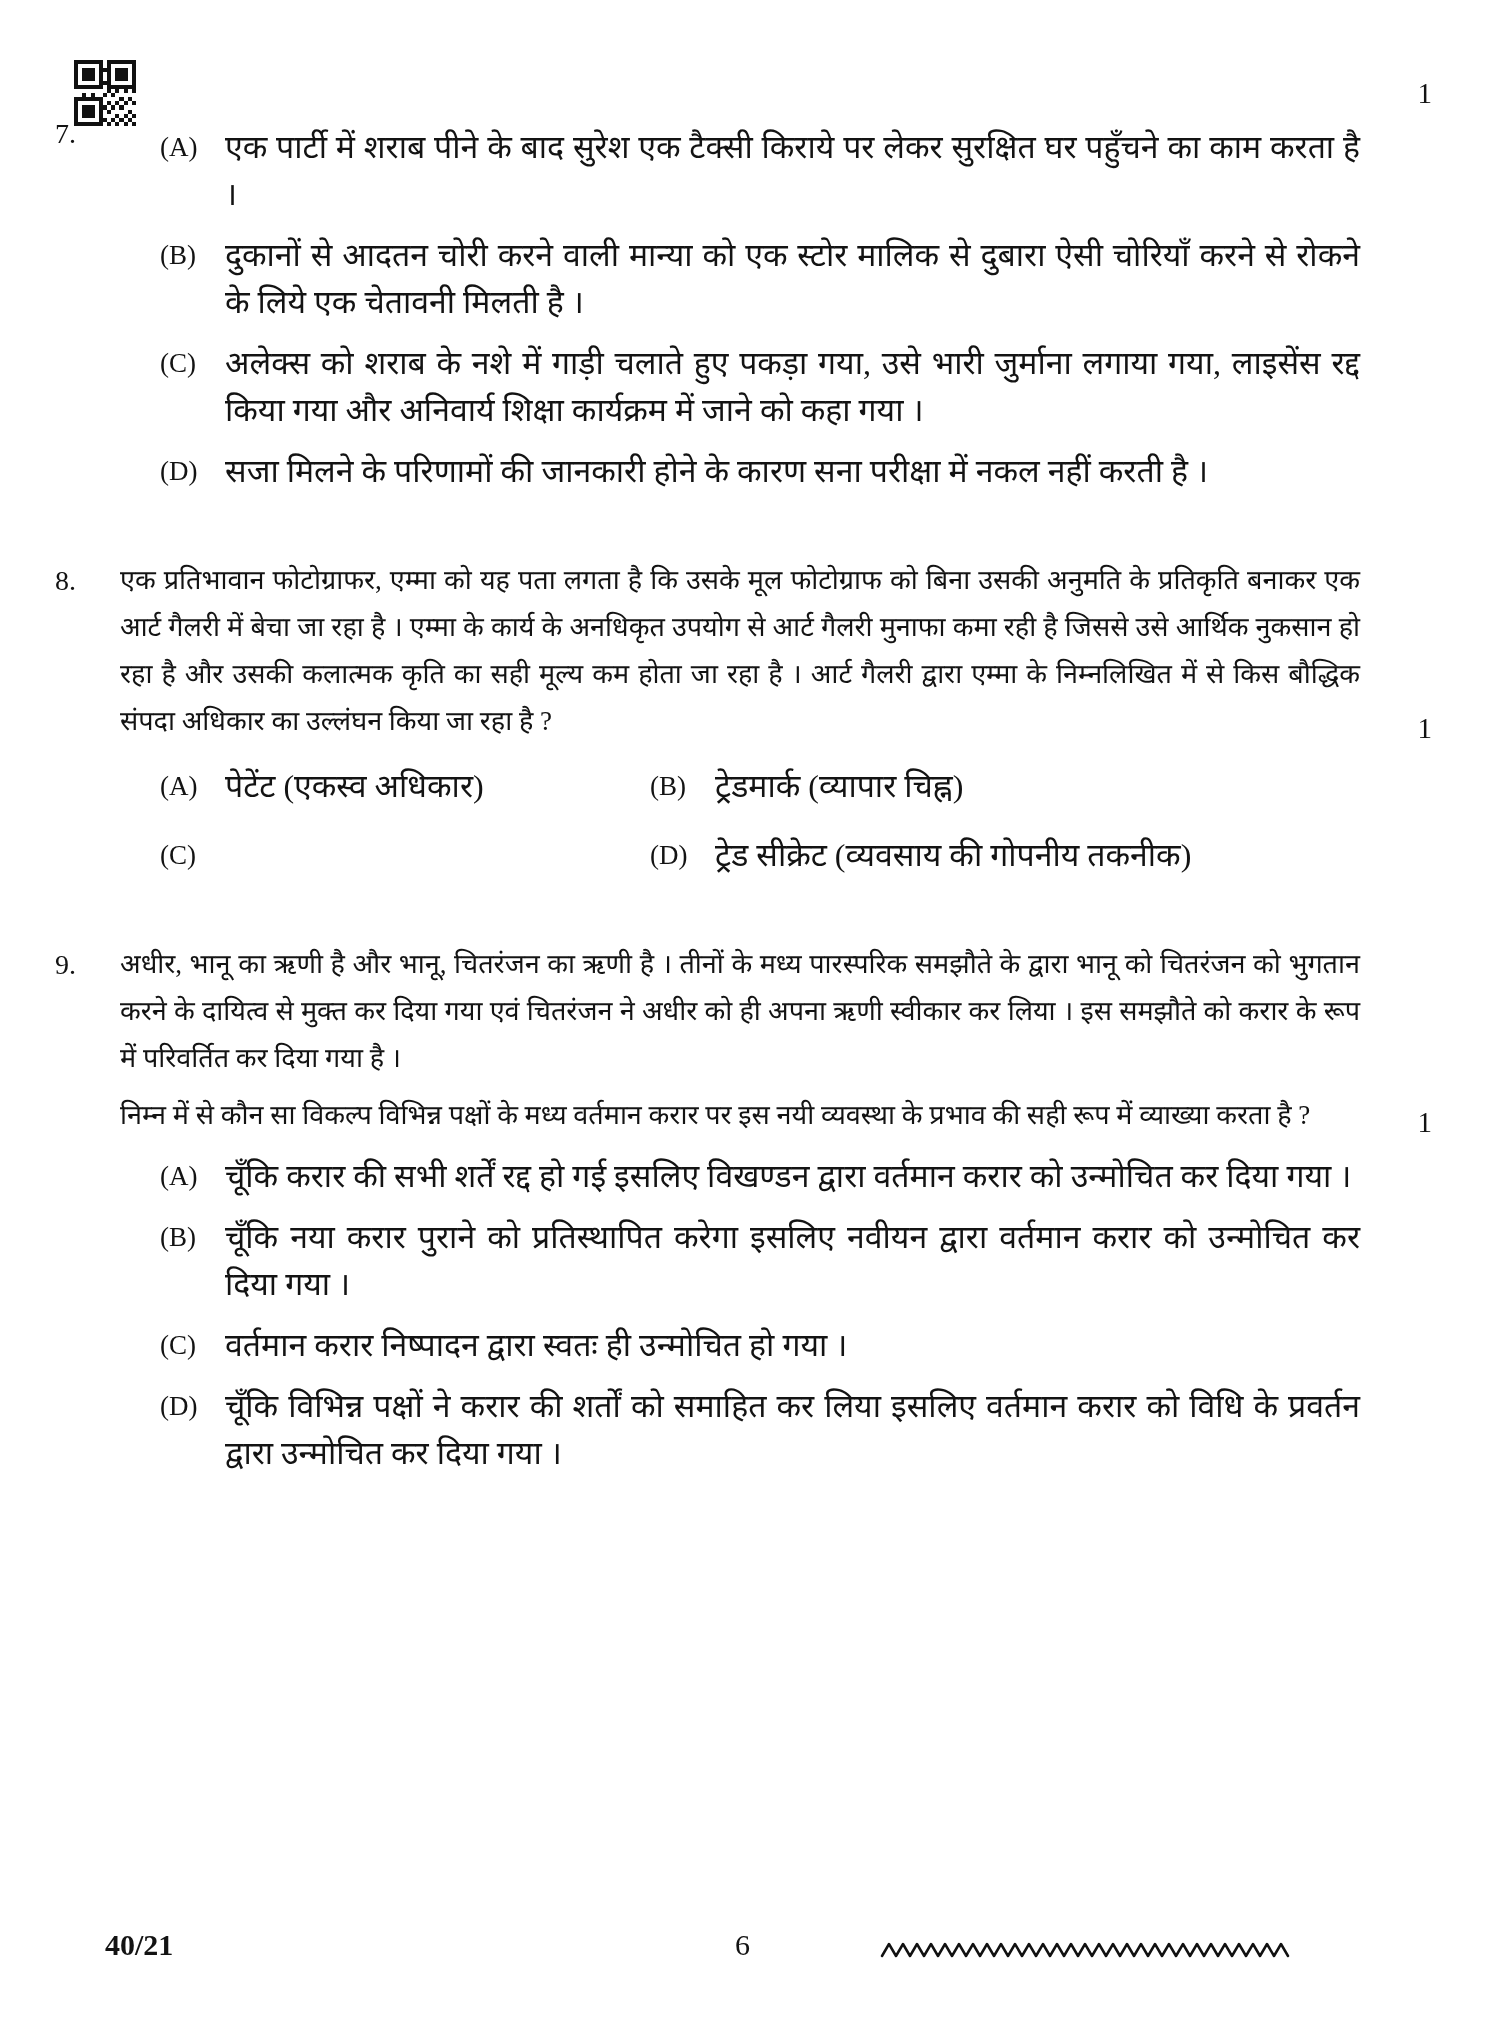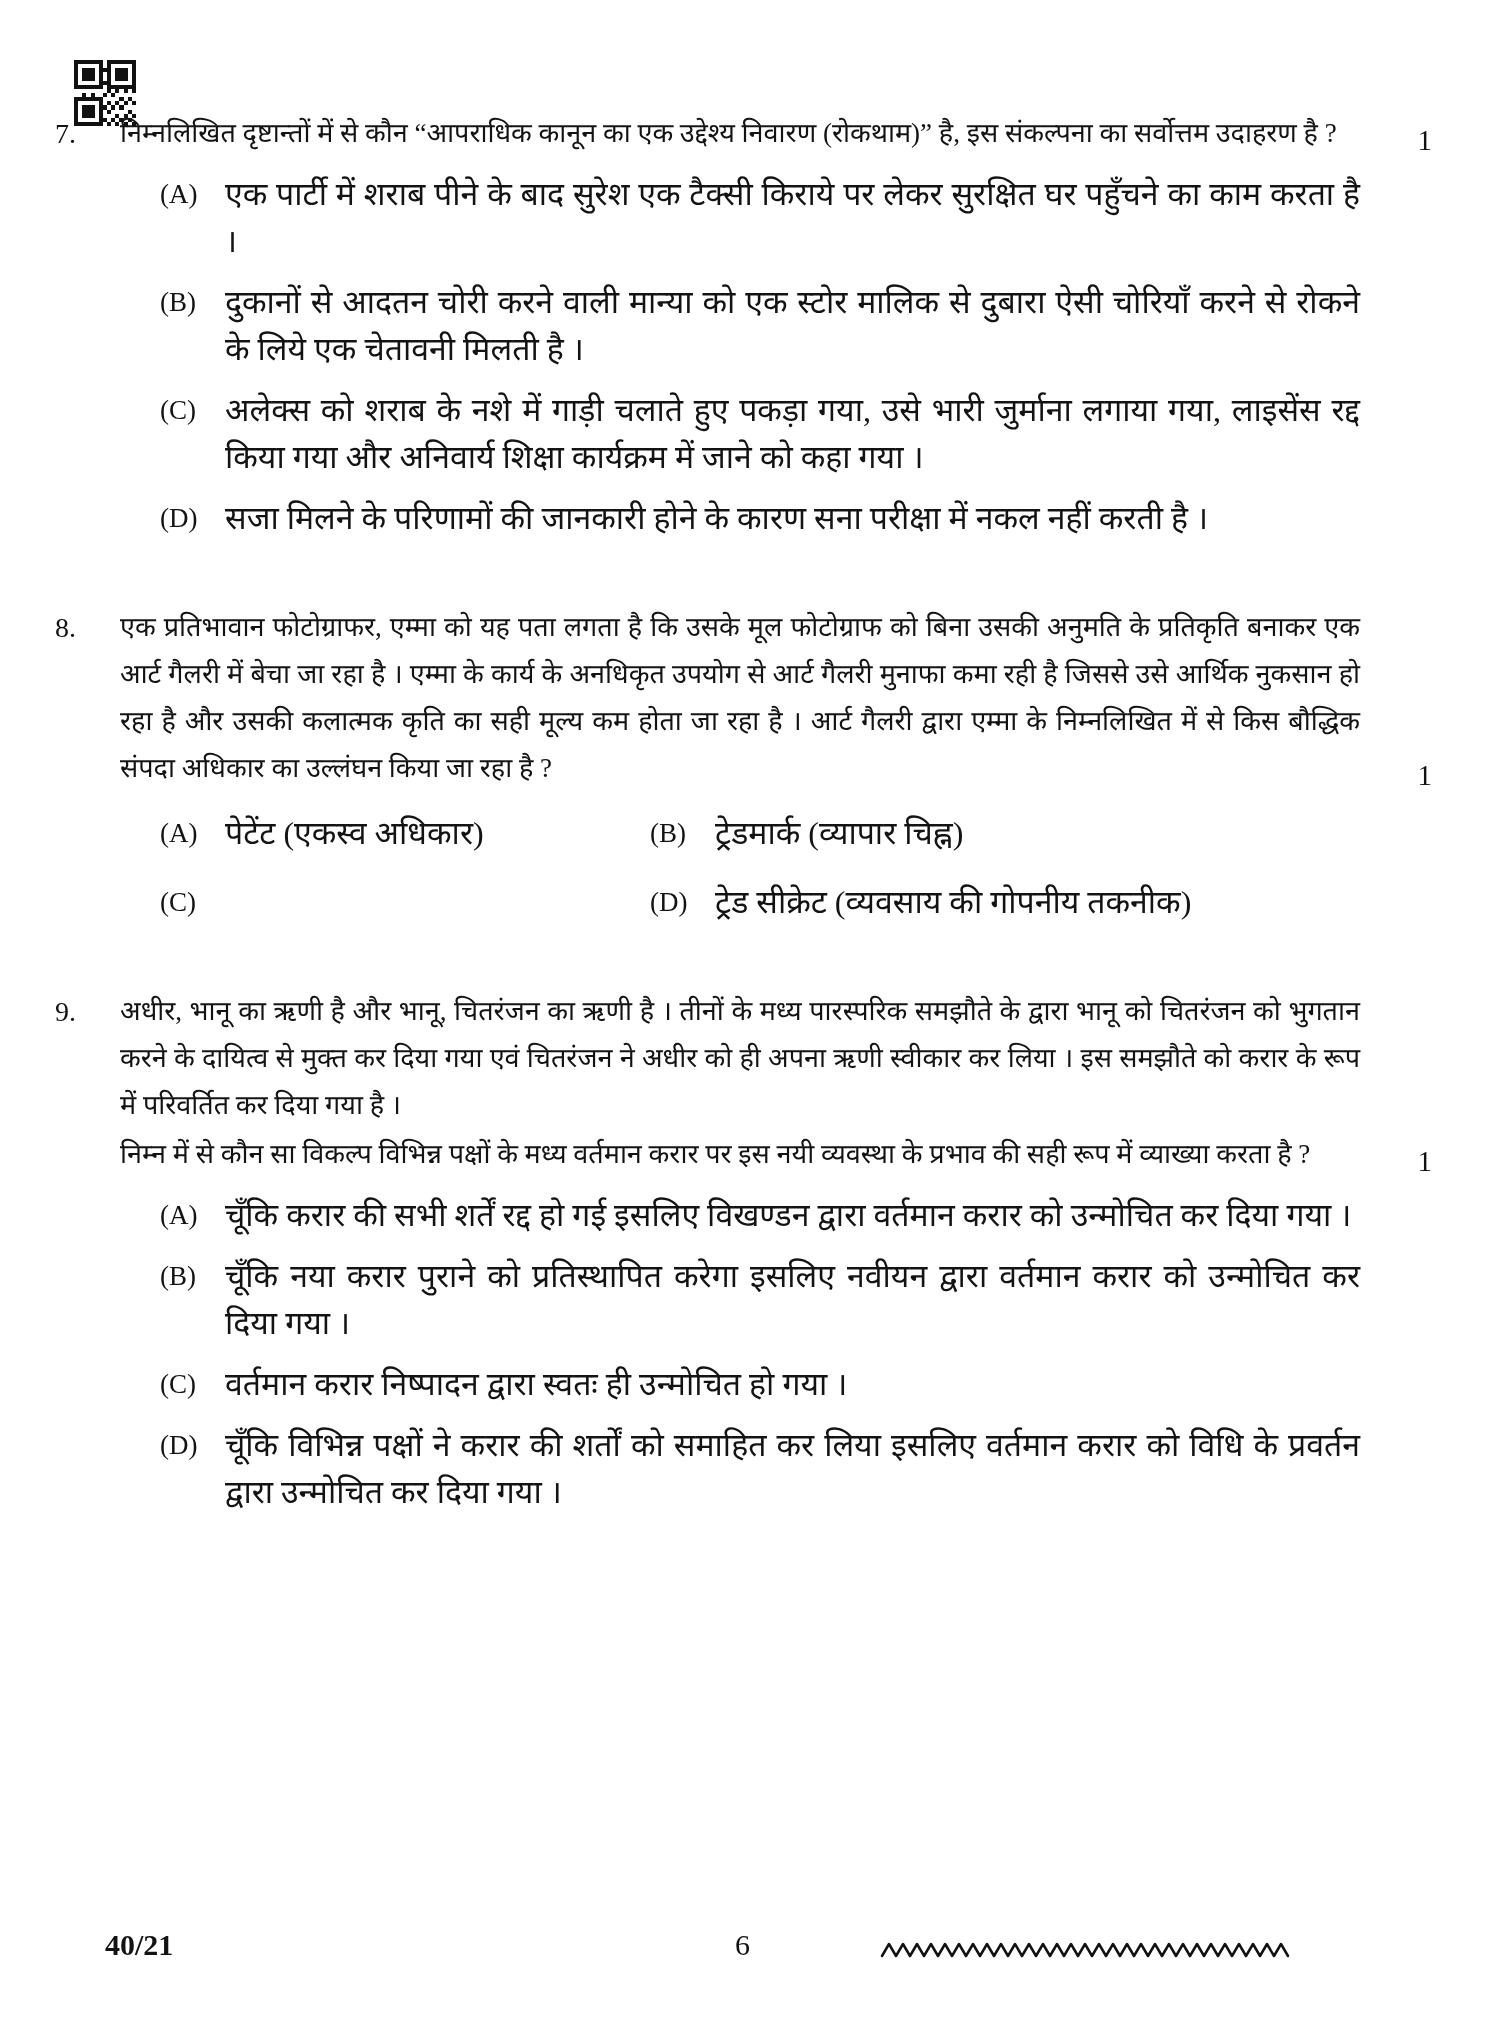--- a/index.html
+++ b/index.html
@@ -92,21 +92,21 @@
   .options-grid {
     margin-top: 18px;
     display: grid;
     grid-template-columns: 490px 1fr;
     row-gap: 22px;
   }
   .options-grid .option { margin-top: 0; }
 
   .qtext2 {
     position: relative;
-    margin-top: 2px;
+    margin-top: 10px;
     font-size: 27px;
     line-height: 47px;
     text-align: justify;
   }
 
   .footer-code {
     position: absolute;
     left: 58px;
     top: 1928px;
     font-size: 30px;
@@ -181,21 +181,20 @@
       <rect x="2" y="11" width="3" height="3"></rect>
     </g>
   </svg>
 
   <div class="content">
 
     <div class="question">
       <div class="qnum">7.</div>
       <div class="qcontent">
         <div class="qtext">
-          <span>निम्नलिखित दृष्टान्तों में से कौन “आपराधिक कानून का एक उद्देश्य निवारण (रोकथाम)” है, इस संकल्पना का सर्वोत्तम उदाहरण है ?</span>
           <span class="mark">1</span>
         </div>
         <div class="options">
           <div class="option">
             <div class="opt-label">(A)</div>
             <div class="opt-text">एक पार्टी में शराब पीने के बाद सुरेश एक टैक्सी किराये पर लेकर सुरक्षित घर पहुँचने का काम करता है ।</div>
           </div>
           <div class="option">
             <div class="opt-label">(B)</div>
             <div class="opt-text">दुकानों से आदतन चोरी करने वाली मान्या को एक स्टोर मालिक से दुबारा ऐसी चोरियाँ करने से रोकने के लिये एक चेतावनी मिलती है ।</div>

